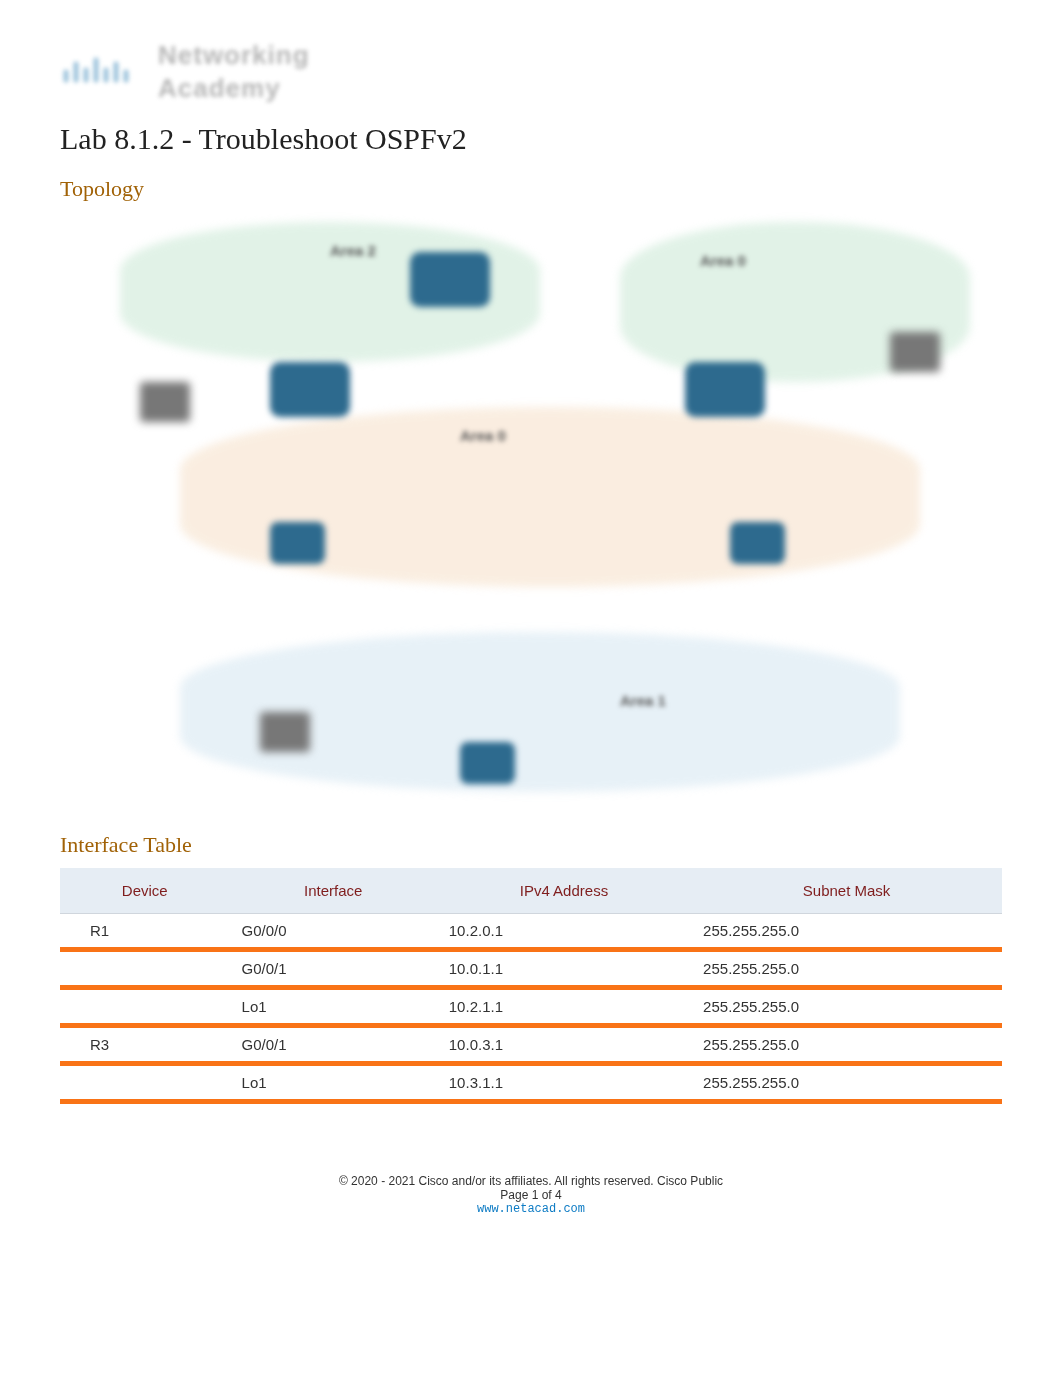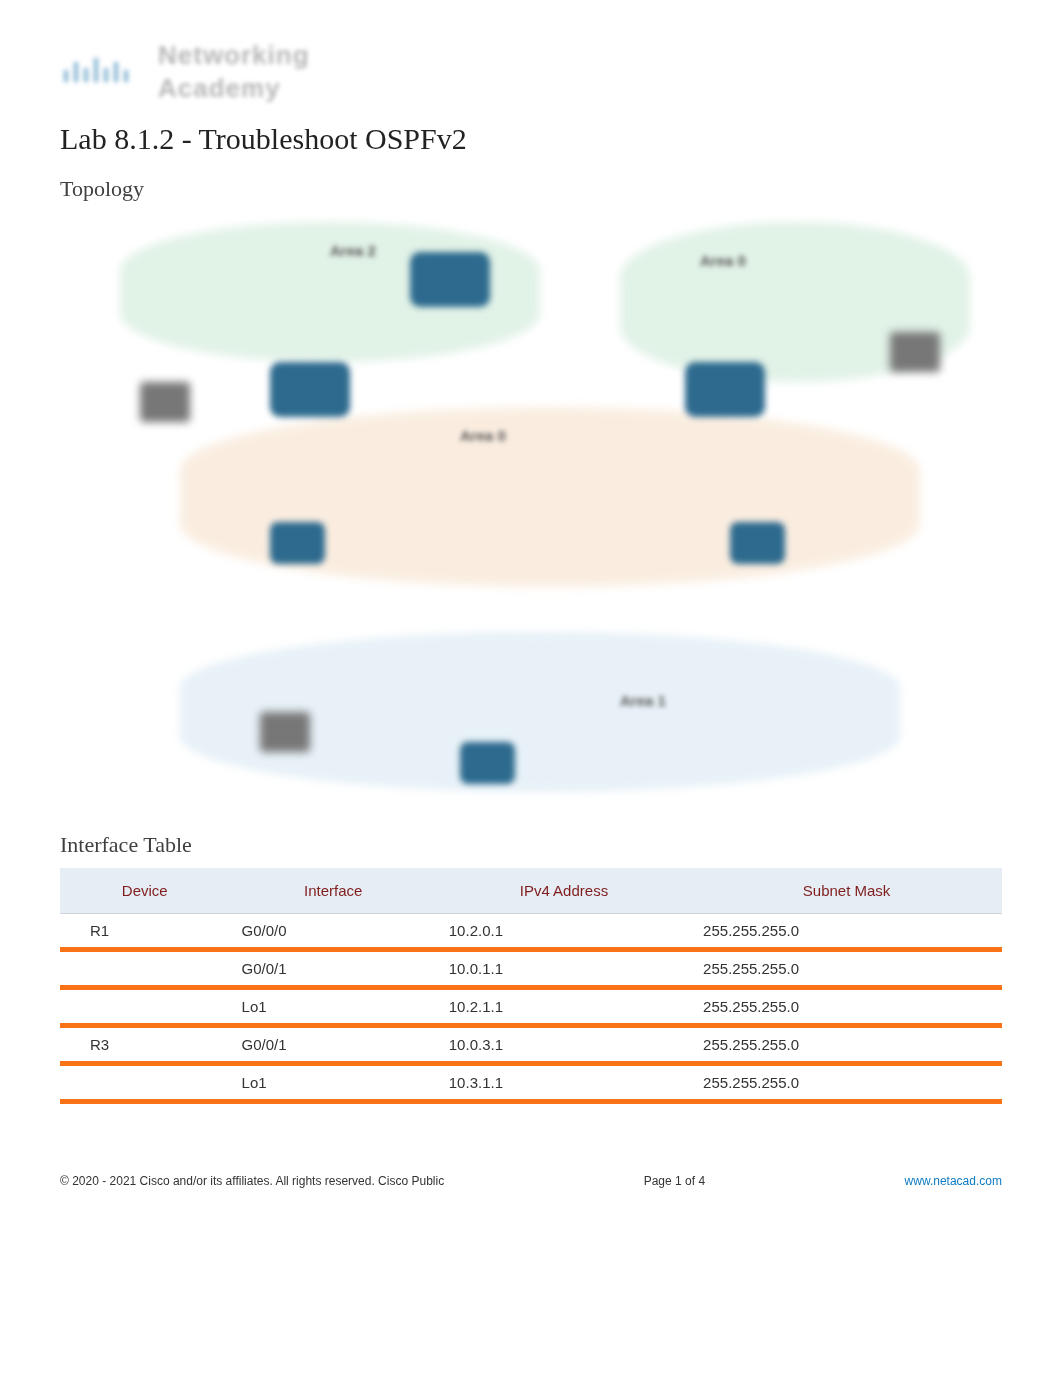--- a/index.html
+++ b/index.html
@@ -40,21 +40,21 @@
     font-family: Georgia, 'Times New Roman', serif;
     font-size: 30px;
     font-weight: 400;
     color: #222;
     margin: 12px 0 20px 0;
   }
   h2.section-title {
     font-family: Georgia, 'Times New Roman', serif;
     font-size: 22px;
     font-weight: 400;
-    color: #404040;
+    color: #a16207;
     margin: 14px 0 10px 0;
   }
   .topology-img {
     width: 100%;
     height: 600px;
     position: relative;
     background: #fff;
     margin-bottom: 20px;
     overflow: hidden;
   }
@@ -124,24 +124,26 @@
     padding-left: 30px;
   }
   .addr-table thead th.device-h { text-align: center; }
   .footer {
     display: flex;
     justify-content: space-between;
     align-items: center;
     margin-top: 70px;
     font-size: 12px;
     color: #333;
+    flex-direction: column;
   }
   .footer a.link {
     color: #0d7bc4;
     text-decoration: none;
+    font-family: Liberation Mono, monospace;
   }
 </style>
 </head>
 <body>
 
 <div class="logo-block">
   <div class="logo-bridge">
     <svg viewBox="0 0 80 40">
       <g stroke="#5a9bc4" stroke-width="5" stroke-linecap="round">
         <line x1="6" y1="28" x2="6" y2="20"></line>

